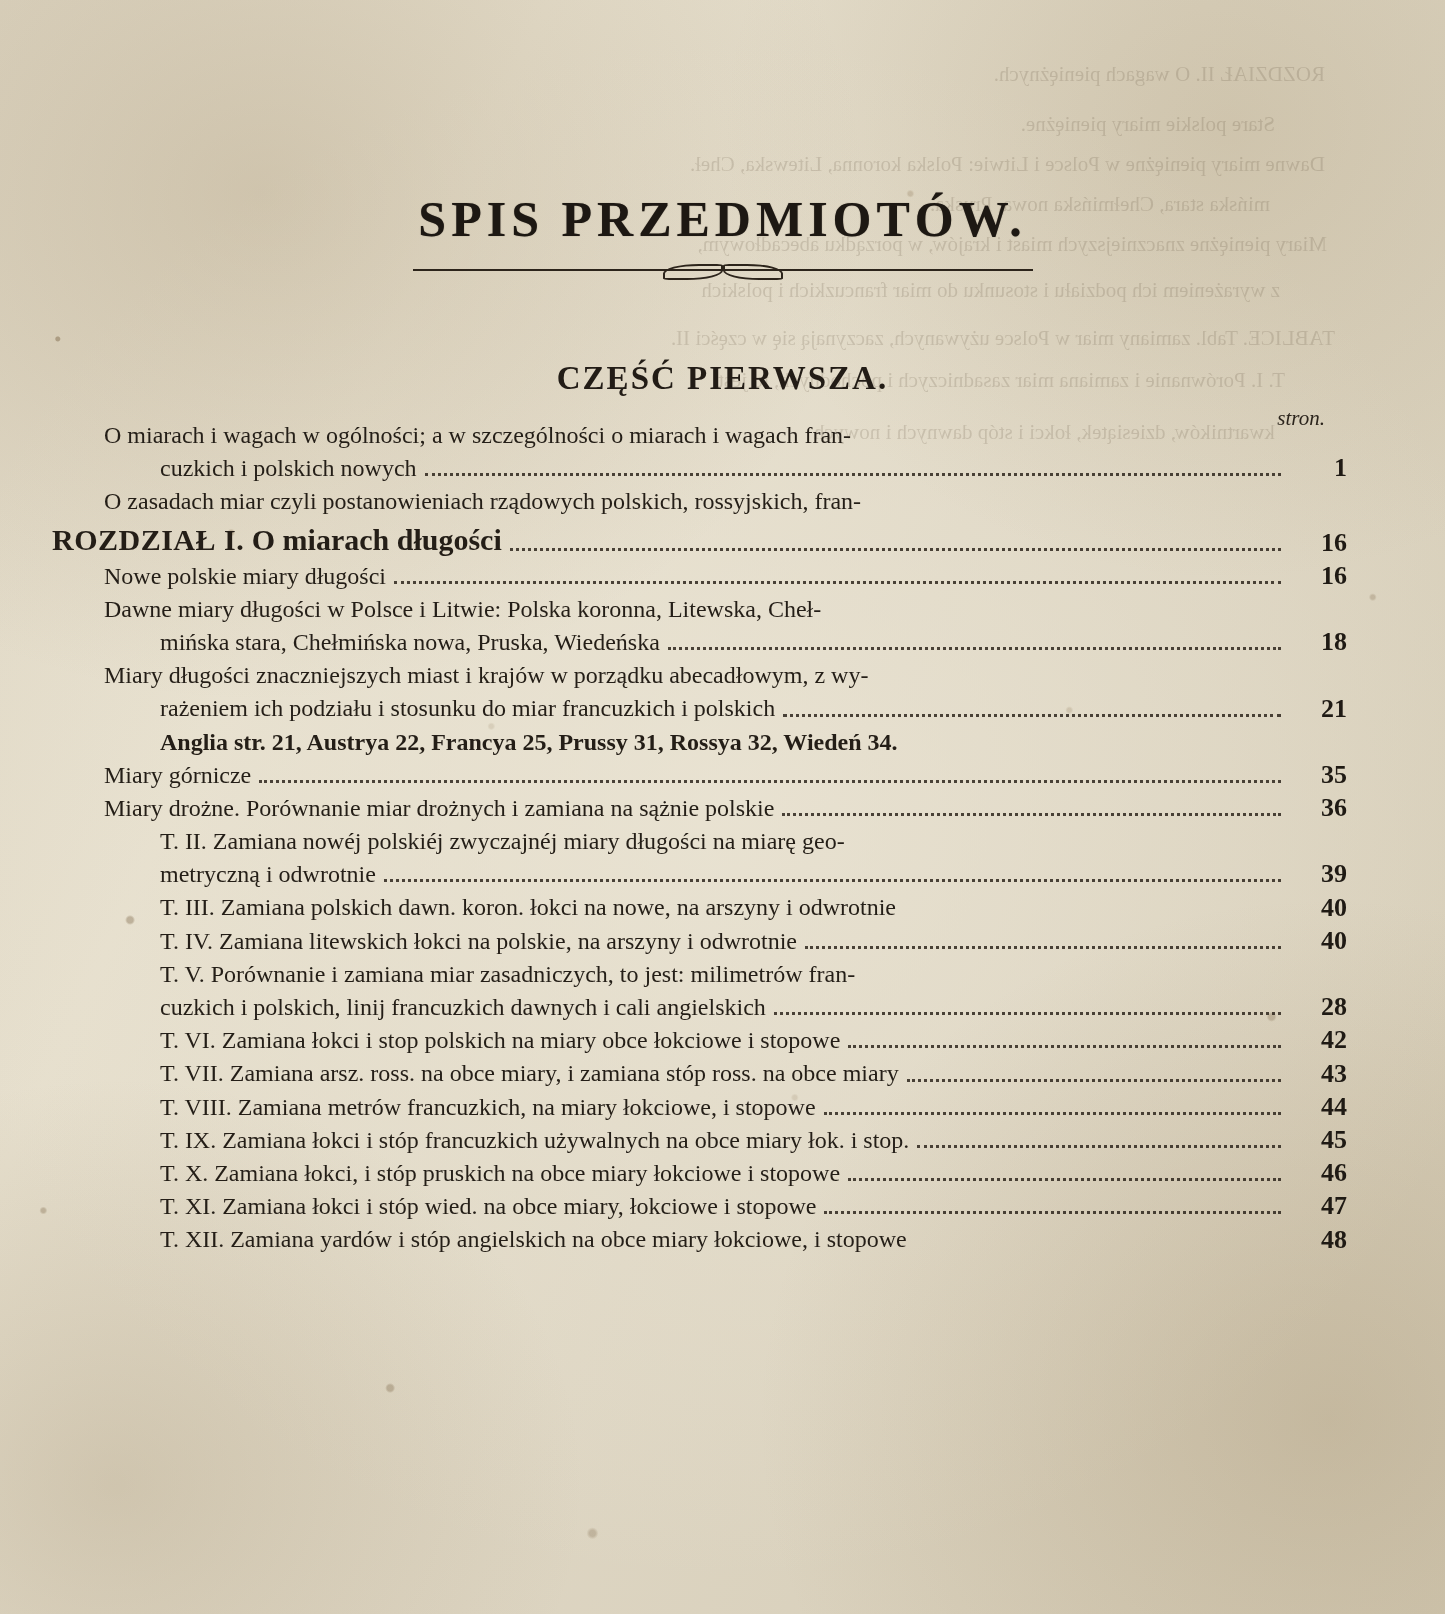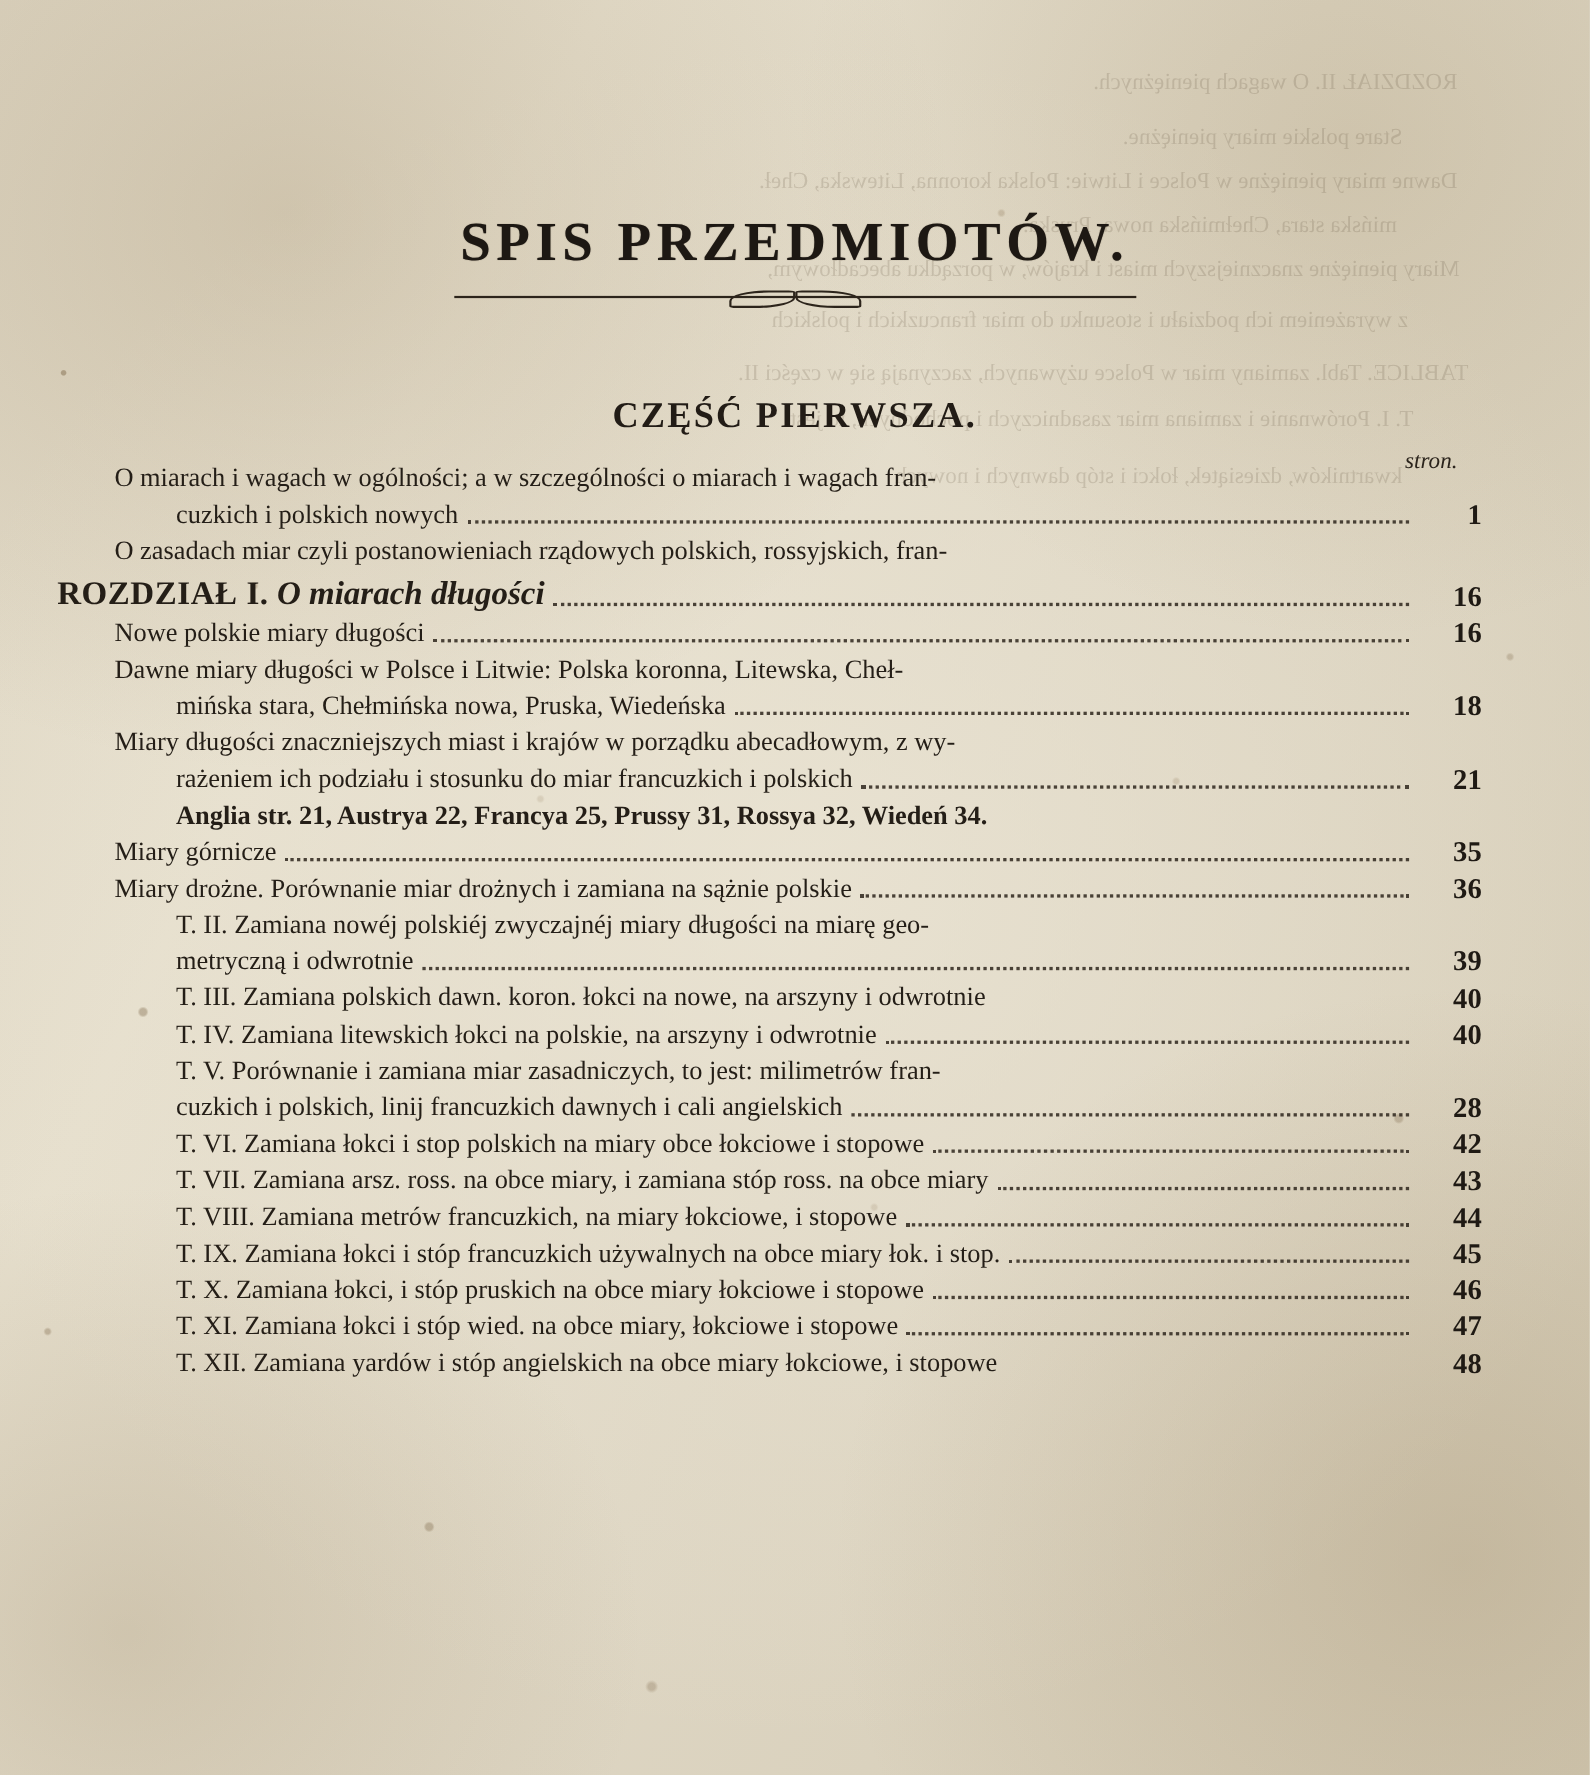--- a/index.html
+++ b/index.html
@@ -172,21 +172,21 @@
     color: #1f1a14;
     padding-bottom: 1px;
   }
   .entry.nopage .pg { visibility: hidden; }
   .entry.nodots .dots { border-bottom: none; }
 
   .ind1 { padding-left: 52px; }
   .ind2 { padding-left: 108px; }
   .ind-head { padding-left: 0; }
   .b { font-weight: 700; }
-  .i { font-style: italic; }
+  .i { }
 
   .cap { font-weight: 700; letter-spacing: 0.5px; }
 
   
   .content { text-rendering: optimizeLegibility; }
 </style>
 </head>
 <body>
 
 <div class="paper"></div>

